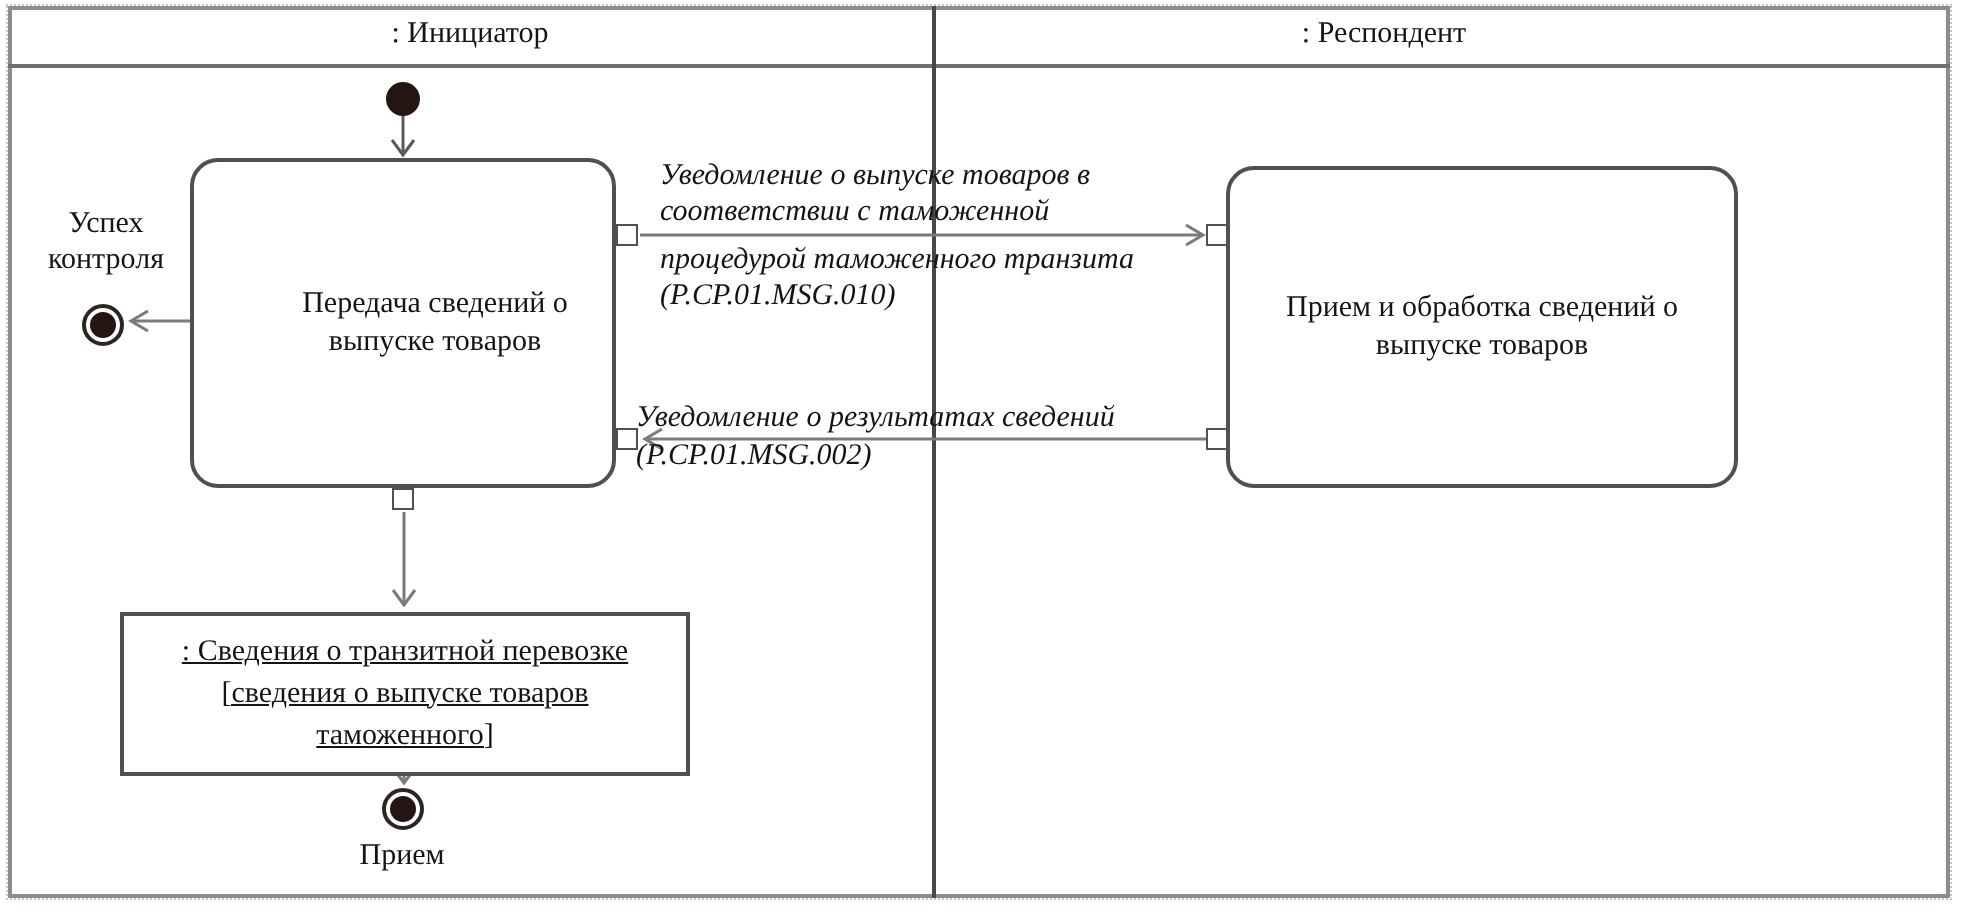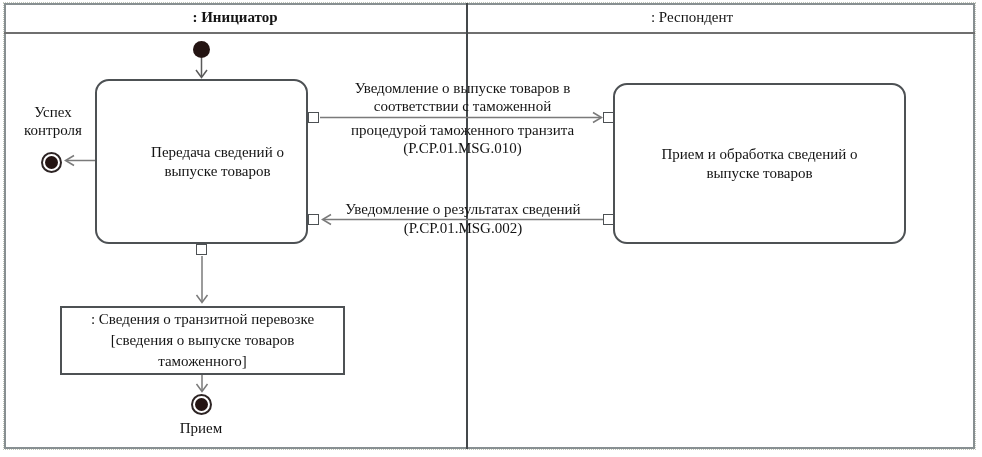--- a/index.html
+++ b/index.html
@@ -27,41 +27,41 @@
     position:absolute;left:4px;top:3px;width:971px;height:31px;
     border-bottom:2px solid var(--header-sep);box-sizing:border-box;
   }
   .lane-divider{
     position:absolute;left:466px;top:3px;width:2px;height:446px;
     background:var(--divider-color);
   }
   .lane-header{
     position:absolute;top:9px;text-align:center;font-size:15px;
   }
-  .lane-header.left{left:4px;width:462px;font-weight:bold;}
+  .lane-header.left{left:4px;width:462px;}
   .lane-header.right{left:466px;width:452px;}
 
   svg.connectors{position:absolute;left:0;top:0;pointer-events:none;}
   .connector{stroke:var(--line-color);stroke-width:1.5;fill:none;}
   .connector-dark{stroke:#5a5a5a;stroke-width:1.5;fill:none;}
 
   .activity{
     position:absolute;box-sizing:border-box;background:#fff;
     border:2px solid var(--shape-border);border-radius:14px;
     display:flex;align-items:center;justify-content:center;
     text-align:center;line-height:19px;
   }
   .activity.initiator{left:95px;top:79px;width:213px;height:165px;padding-left:32px;}
-  .activity.respondent{left:613px;top:83px;width:293px;height:161px;}
+  .activity.respondent{left:613px;top:83px;width:256px;height:161px;}
 
   .object-node{
-    position:absolute;left:60px;top:306px;width:285px;height:69px;
+    position:absolute;left:60px;top:306px;width:285px;height:82px;
     box-sizing:border-box;background:#fff;border:2px solid var(--shape-border);
     display:flex;align-items:center;justify-content:center;
-    text-align:center;line-height:21px;
+    text-align:center;line-height:21px;text-decoration:underline;
   }
 
   .pin{
     position:absolute;width:9px;height:9px;background:#fff;
     border:1.5px solid var(--shape-border);
   }
   .initial-node{
     position:absolute;left:193px;top:41px;width:17px;height:17px;
     background:var(--node-fill);border-radius:50%;
   }
@@ -70,21 +70,21 @@
     border-radius:50%;background:#fff;
     display:flex;align-items:center;justify-content:center;
   }
   .final-node .core{
     width:13px;height:13px;border-radius:50%;background:var(--node-fill);
   }
   .final-node.error{left:41px;top:152px;}
   .final-node.success{left:191px;top:394px;}
 
   .msg-label{
-    position:absolute;left:330px;width:265px;text-align:center;line-height:18px;
+    position:absolute;left:330px;width:265px;text-align:left;line-height:18px;font-style:italic;
   }
   .msg-label.wide{left:318px;width:290px;}
   .side-label{
     position:absolute;text-align:center;line-height:18px;
   }
   .side-label.error-label{left:10px;top:103px;width:86px;}
   .side-label.success-label{left:161px;top:420px;width:80px;line-height:17px;}
 </style>
 </head>
 <body>

